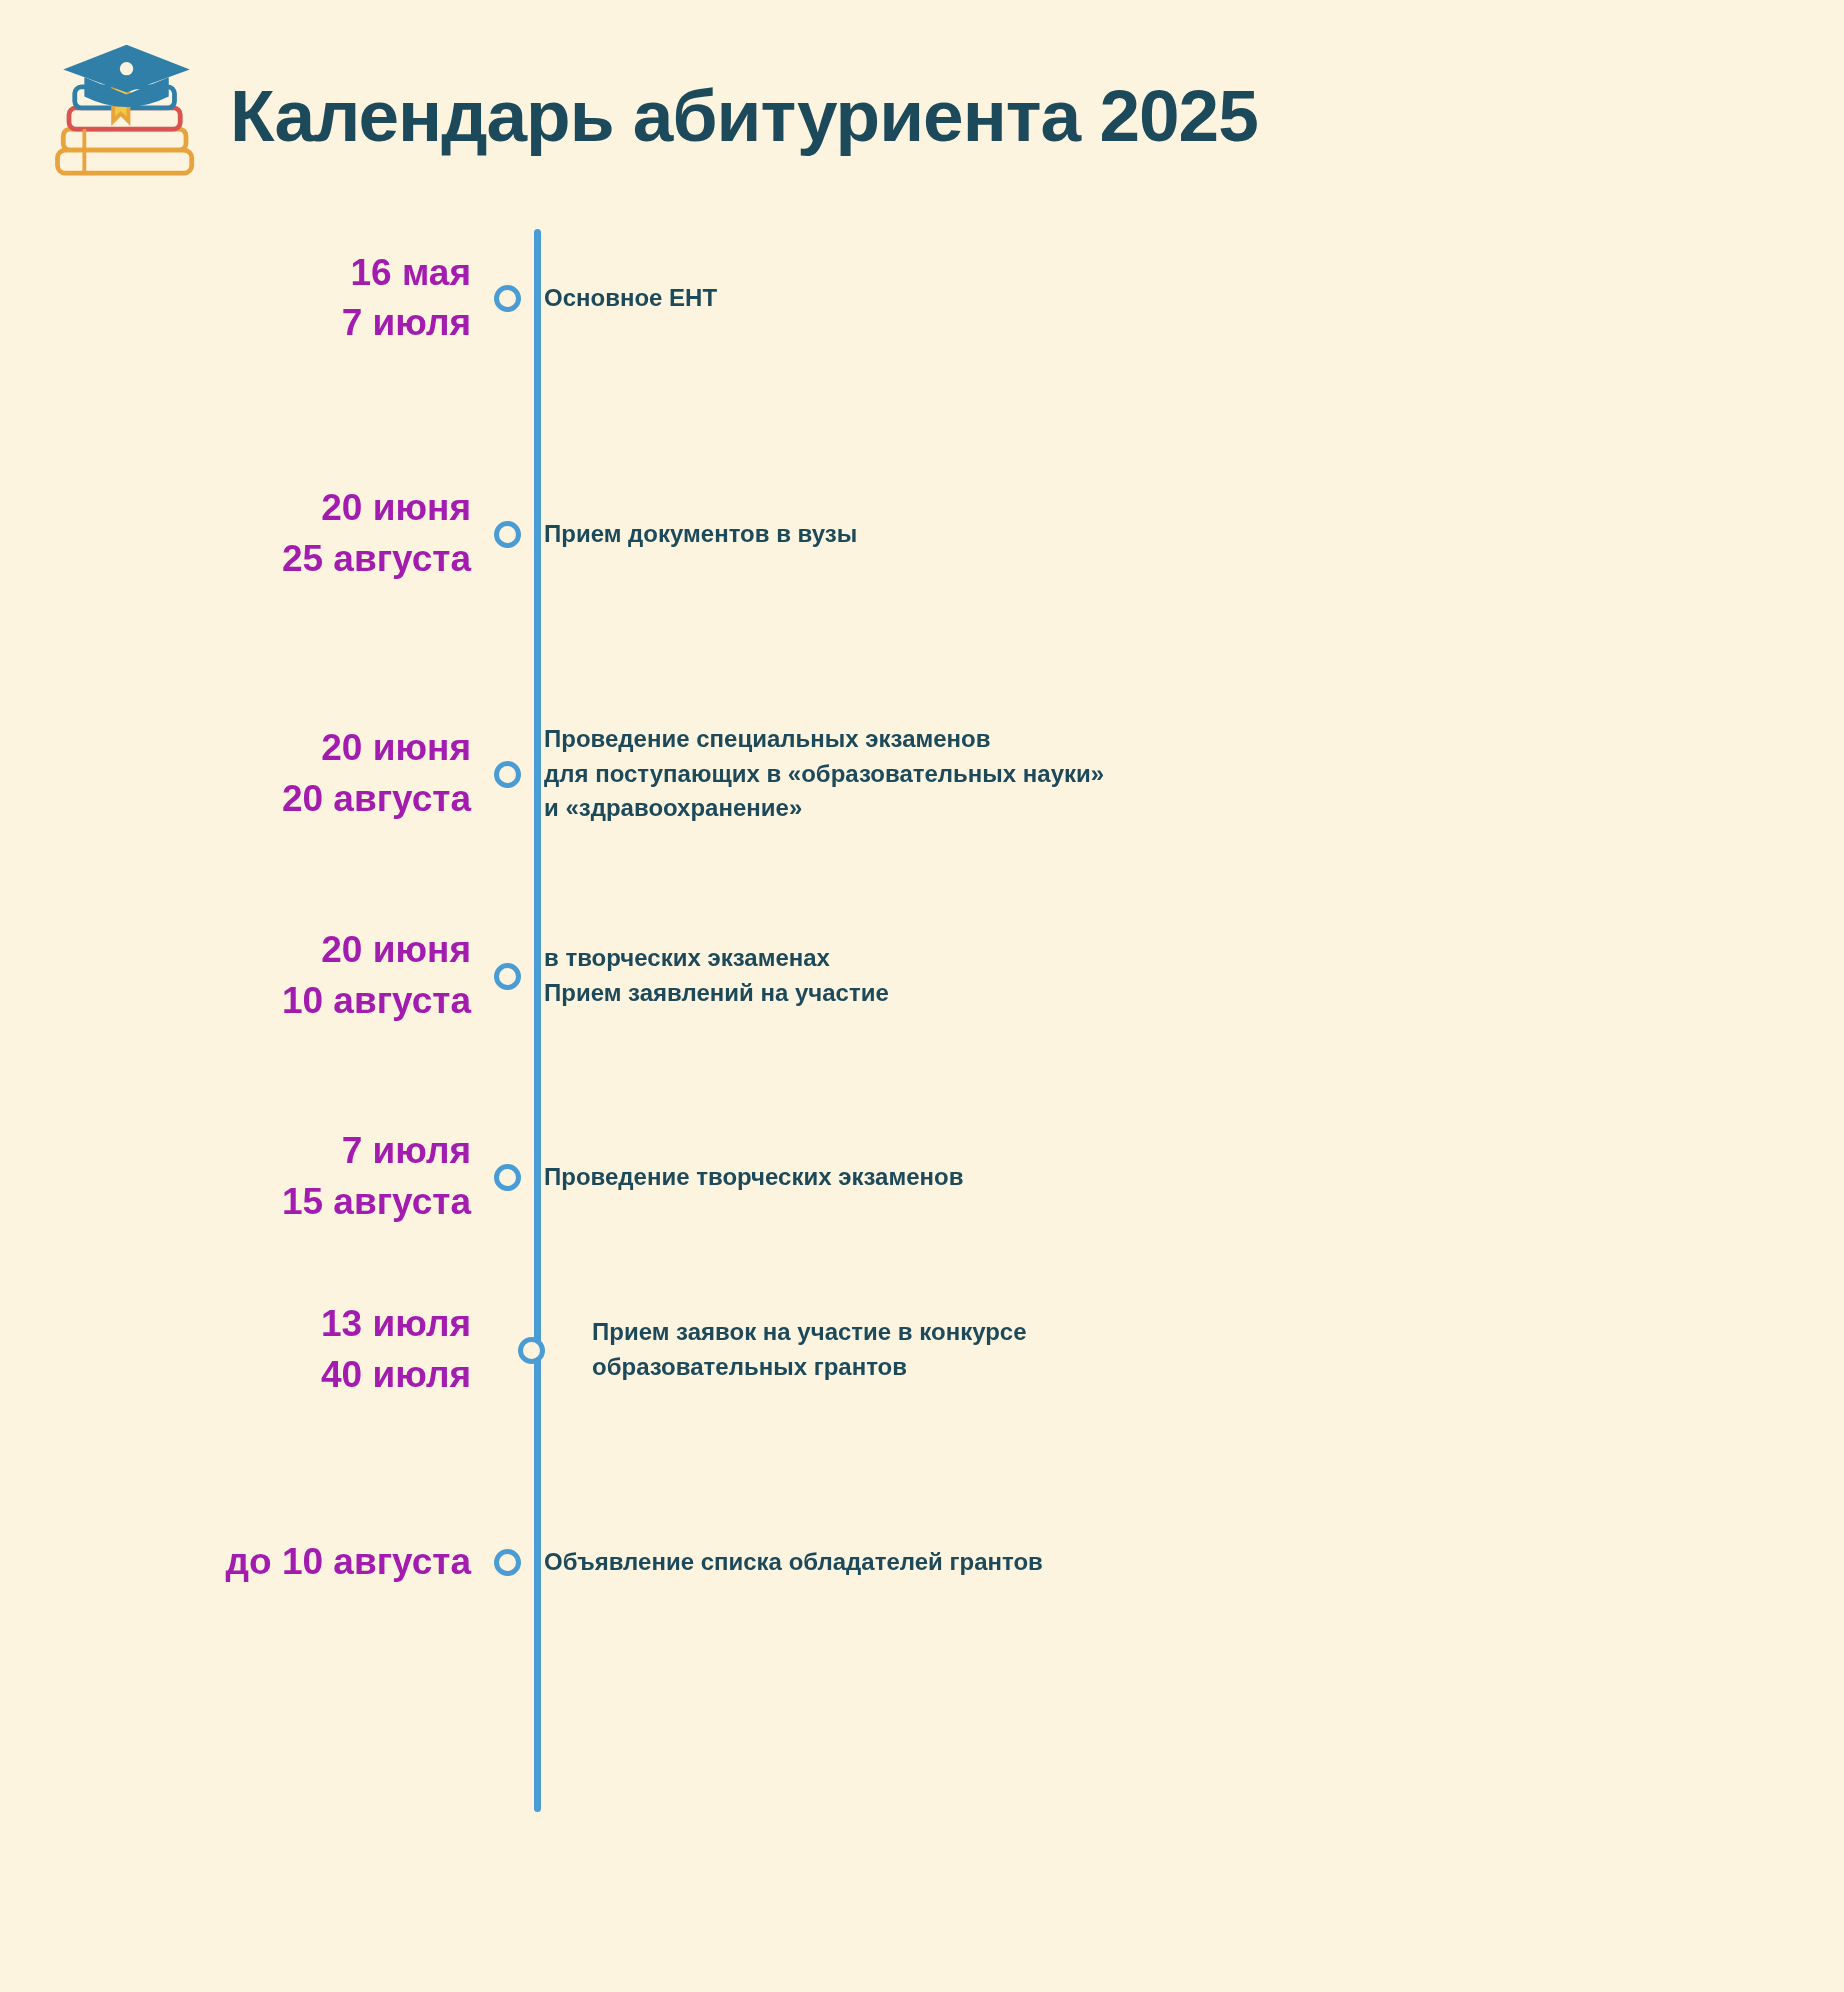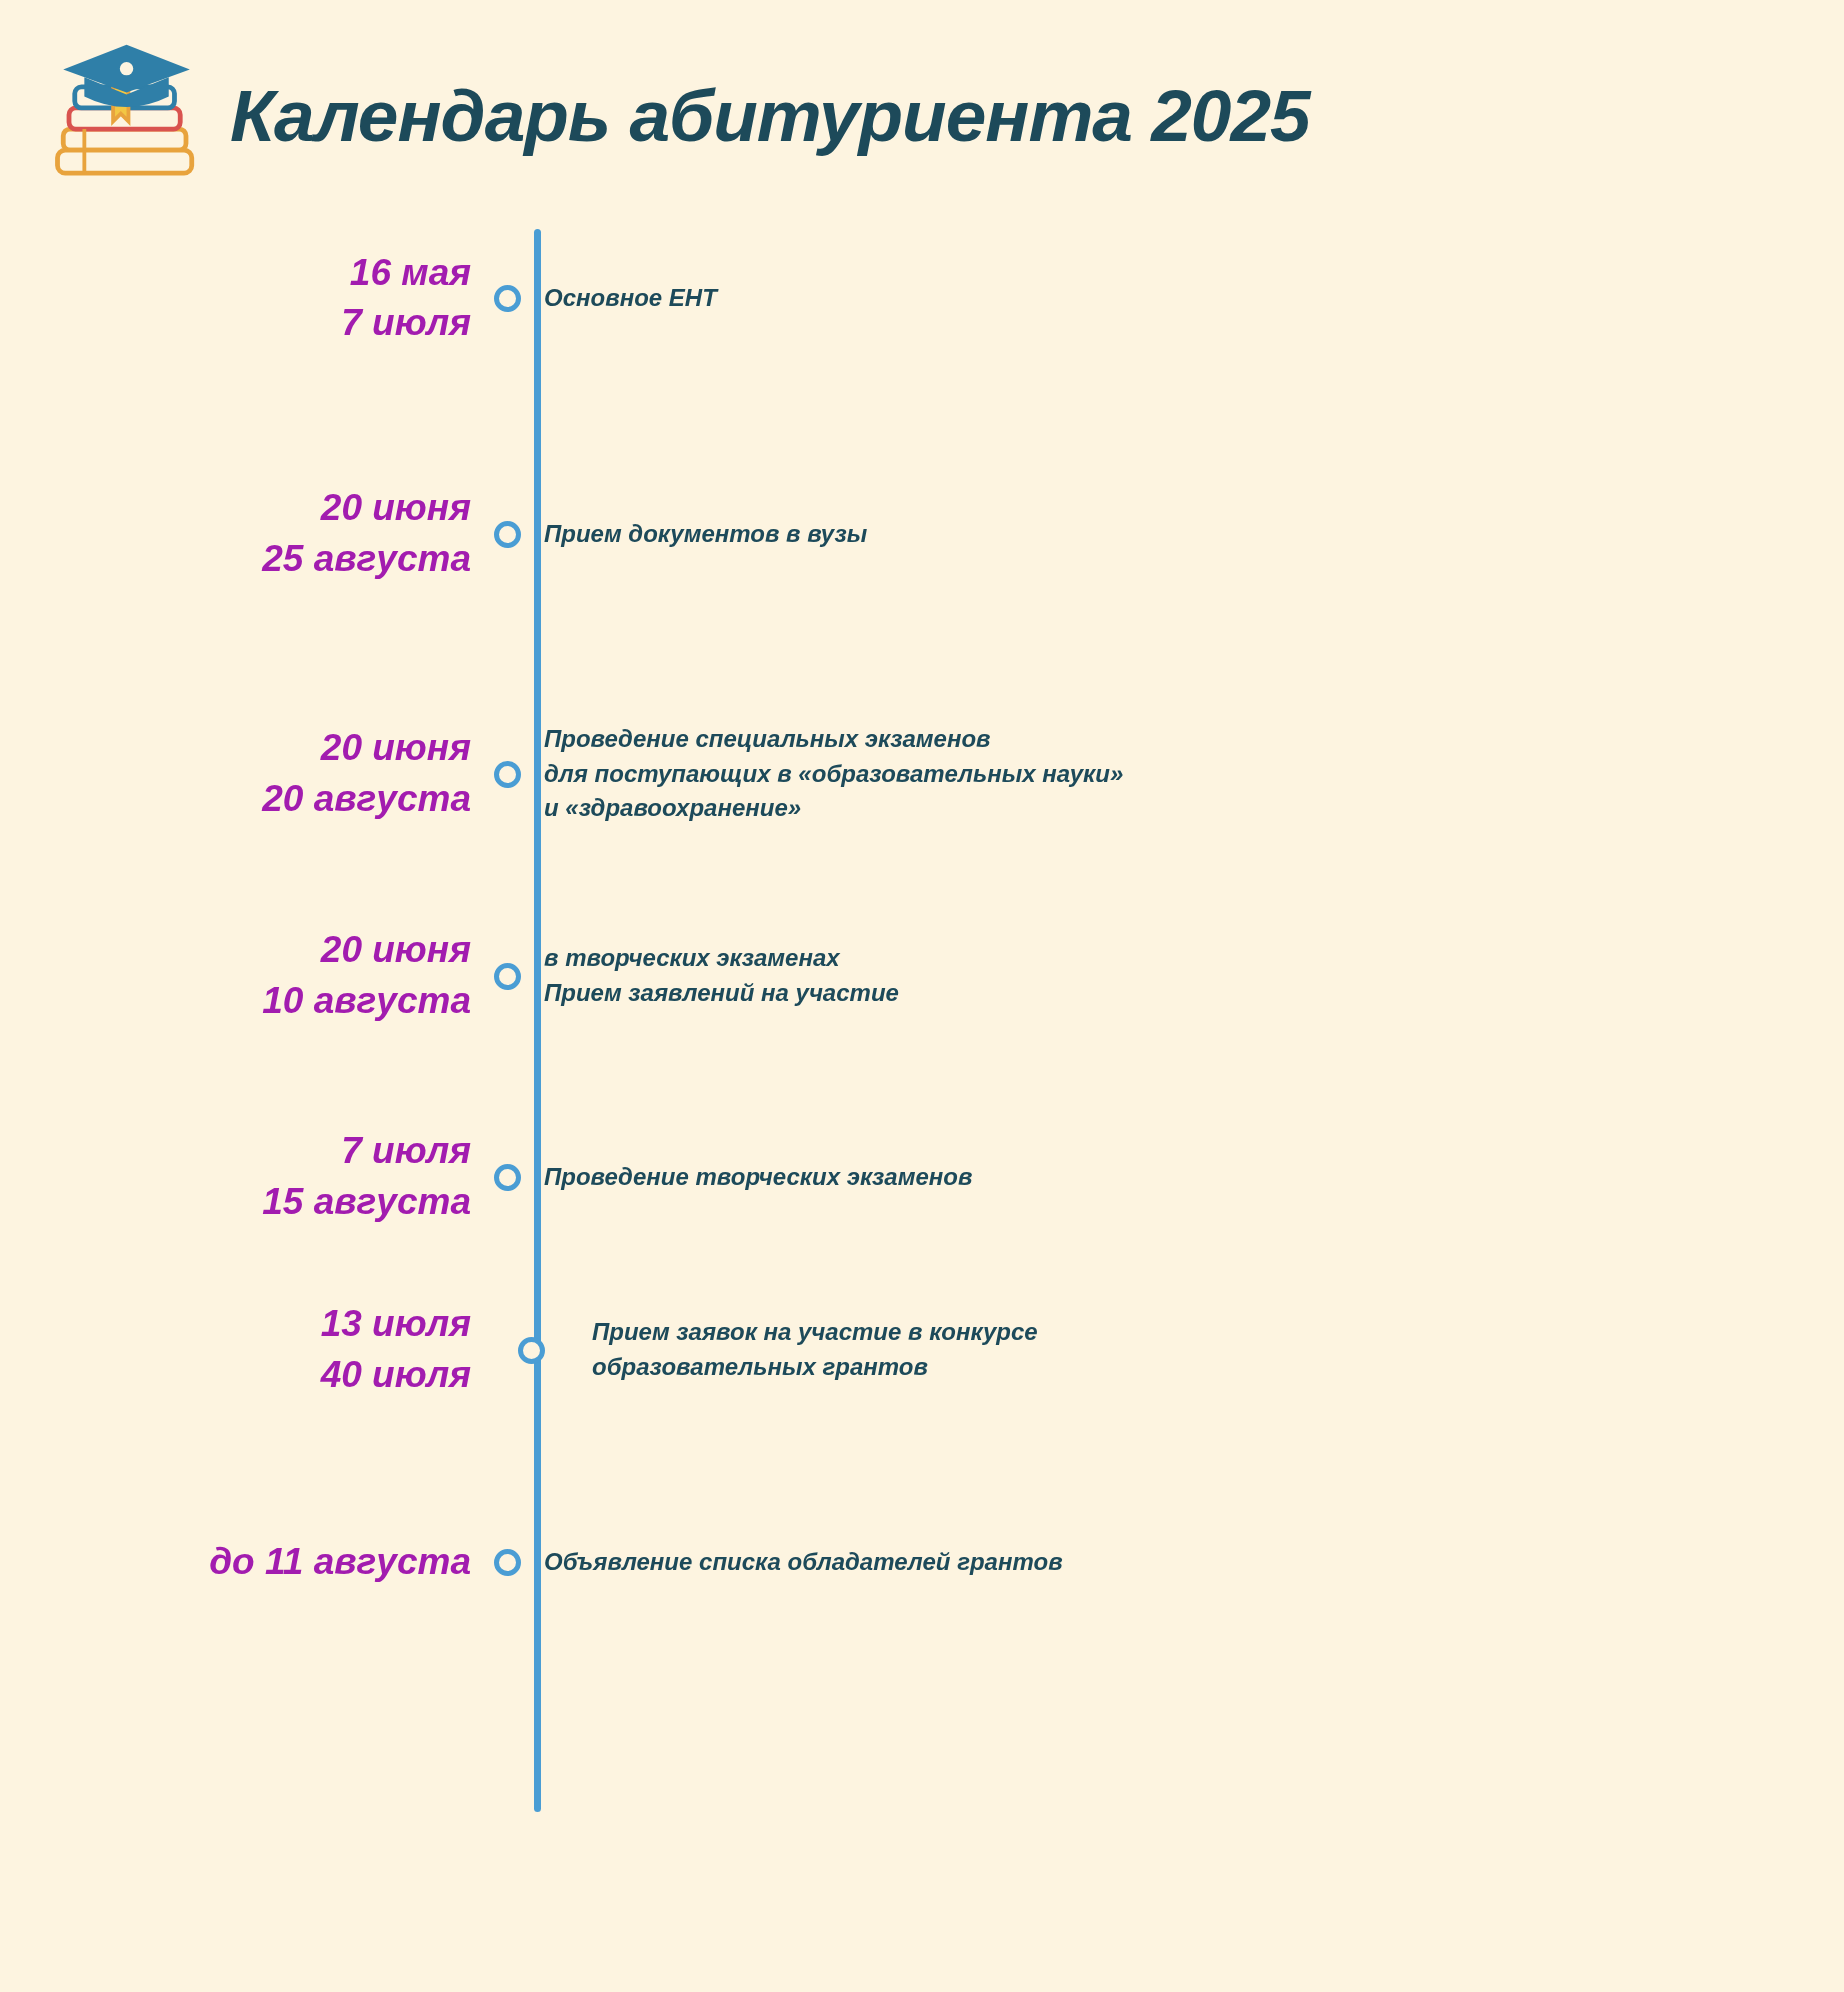--- a/index.html
+++ b/index.html
@@ -12,21 +12,20 @@
     background: #fdf4e0;
     font-family: "Liberation Sans", sans-serif;
     overflow: hidden;
   }
   .page {
     position: relative;
     width: 1570px;
     height: 1992px;
     background: #fdf4e0;
     box-sizing: border-box;
-    font-style: italic;
   }
 
   
   .header {
     display: flex;
     align-items: center;
     padding: 38px 0 0 46px;
     height: 192px;
     box-sizing: border-box;
   }
@@ -219,21 +218,21 @@
           <div class="dot-col">
             <div class="dot"></div>
           </div>
           <div class="label">
             <div>Прием заявок на участие в конкурсе</div>
             <div>образовательных грантов</div>
           </div>
         </div>
         <div class="row" style="top: 1278px; height: 134px;">
           <div class="dates">
-            <div>до 11 августа</div>
+            <div>до 10 августа</div>
           </div>
           <div class="dot-col">
             <div class="dot"></div>
           </div>
           <div class="label">
             <div>Объявление списка обладателей грантов</div>
           </div>
         </div>
       </div>
   </div>

